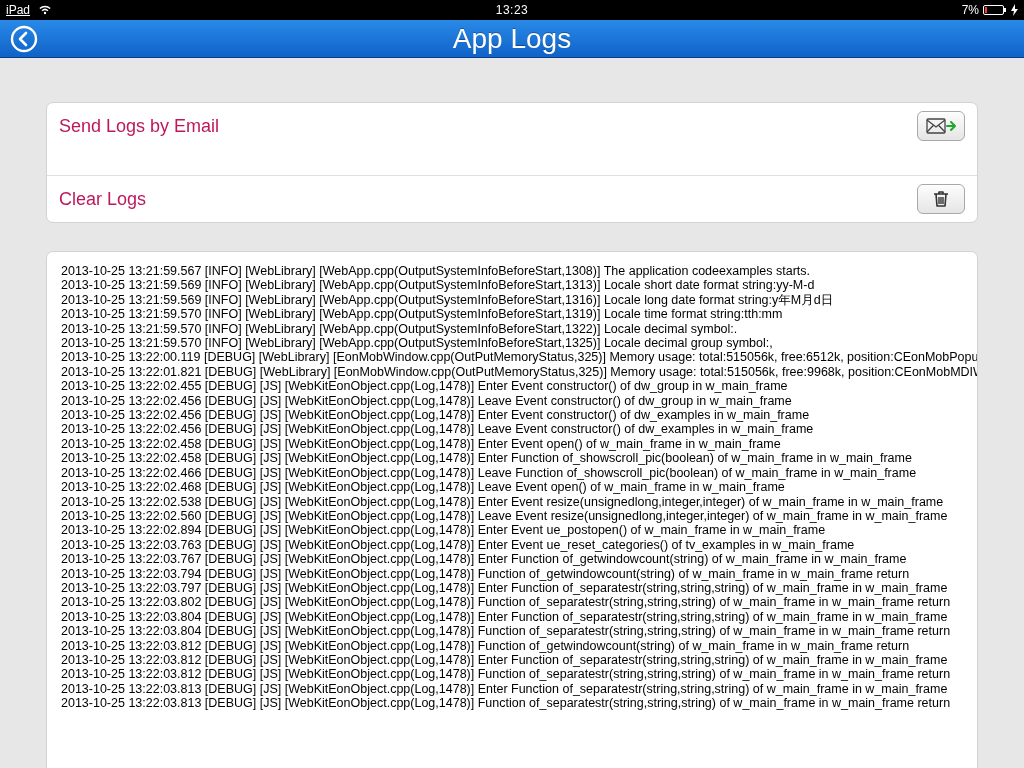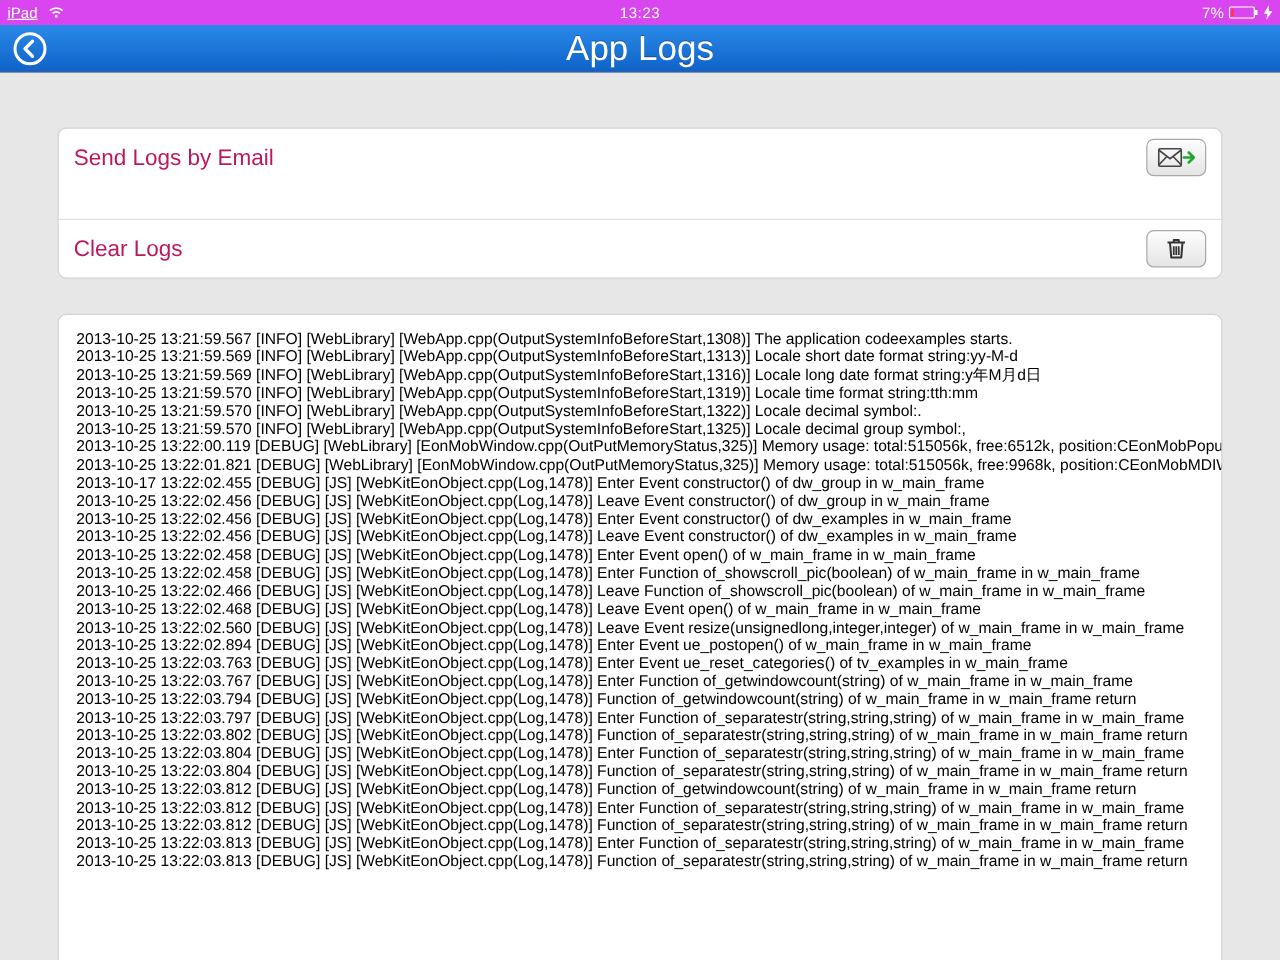--- a/index.html
+++ b/index.html
@@ -1,19 +1,19 @@
 <!DOCTYPE html>
 <html><head>
 <meta charset="utf-8">
 <style>
   * { margin:0; padding:0; box-sizing:border-box; font-family: -apple-system, "Helvetica Neue", Helvetica, Arial, sans-serif; }
   body { width:1024px; height:768px; background:#e7e7e7; overflow:hidden; }
 
   
-  .status-bar { height:20px; background:#d946ef; color:#fff; display:flex; align-items:center; font-size:12px; padding:0 6px; position:relative;text-decoration:underline; }
+  .status-bar { height:20px; background:#000000; color:#fff; display:flex; align-items:center; font-size:12px; padding:0 6px; position:relative;text-decoration:underline; }
   .status-left { display:flex; align-items:center; gap:8px; }
   .status-center { position:absolute; left:50%; transform:translateX(-50%); font-weight:500; letter-spacing:0.5px; }
   .status-right { display:flex; align-items:center; gap:4px; position:absolute; right:6px; }
   .wifi-icon svg, .batt svg, .charge svg { display:block; }
 
   
   .nav-bar { height:38px; background:linear-gradient(to bottom,#2a8ae8 0%,#0f62c8 100%); display:flex; align-items:center; justify-content:center; position:relative; border-bottom:1px solid #063e86; }
   .nav-title { color:#fff; font-size:28px; text-shadow:0 -1px 0 rgba(0,0,0,.3); }
   .back-btn { position:absolute; left:10px; top:5px; width:28px; height:28px; cursor:pointer; }
   .back-btn svg { width:28px; height:28px; }
@@ -98,28 +98,29 @@
 
   <div class="log-panel" id="log-panel">
       <div class="log-line">2013-10-25 13:21:59.567 [INFO] [WebLibrary] [WebApp.cpp(OutputSystemInfoBeforeStart,1308)] The application codeexamples starts.</div>
       <div class="log-line">2013-10-25 13:21:59.569 [INFO] [WebLibrary] [WebApp.cpp(OutputSystemInfoBeforeStart,1313)] Locale short date format string:yy-M-d</div>
       <div class="log-line">2013-10-25 13:21:59.569 [INFO] [WebLibrary] [WebApp.cpp(OutputSystemInfoBeforeStart,1316)] Locale long date format string:y年M月d日</div>
       <div class="log-line">2013-10-25 13:21:59.570 [INFO] [WebLibrary] [WebApp.cpp(OutputSystemInfoBeforeStart,1319)] Locale time format string:tth:mm</div>
       <div class="log-line">2013-10-25 13:21:59.570 [INFO] [WebLibrary] [WebApp.cpp(OutputSystemInfoBeforeStart,1322)] Locale decimal symbol:.</div>
       <div class="log-line">2013-10-25 13:21:59.570 [INFO] [WebLibrary] [WebApp.cpp(OutputSystemInfoBeforeStart,1325)] Locale decimal group symbol:,</div>
       <div class="log-line">2013-10-25 13:22:00.119 [DEBUG] [WebLibrary] [EonMobWindow.cpp(OutPutMemoryStatus,325)] Memory usage: total:515056k, free:6512k, position:CEonMobPopupWnd</div>
       <div class="log-line">2013-10-25 13:22:01.821 [DEBUG] [WebLibrary] [EonMobWindow.cpp(OutPutMemoryStatus,325)] Memory usage: total:515056k, free:9968k, position:CEonMobMDIWnd</div>
-      <div class="log-line">2013-10-17 13:22:02.455 [DEBUG] [JS] [WebKitEonObject.cpp(Log,1478)] Enter Event constructor() of dw_group in w_main_frame</div>
+      <div class="log-line">2013-10-25 13:22:02.455 [DEBUG] [JS] [WebKitEonObject.cpp(Log,1478)] Enter Event constructor() of dw_group in w_main_frame</div>
       <div class="log-line">2013-10-25 13:22:02.456 [DEBUG] [JS] [WebKitEonObject.cpp(Log,1478)] Leave Event constructor() of dw_group in w_main_frame</div>
       <div class="log-line">2013-10-25 13:22:02.456 [DEBUG] [JS] [WebKitEonObject.cpp(Log,1478)] Enter Event constructor() of dw_examples in w_main_frame</div>
       <div class="log-line">2013-10-25 13:22:02.456 [DEBUG] [JS] [WebKitEonObject.cpp(Log,1478)] Leave Event constructor() of dw_examples in w_main_frame</div>
       <div class="log-line">2013-10-25 13:22:02.458 [DEBUG] [JS] [WebKitEonObject.cpp(Log,1478)] Enter Event open() of w_main_frame in w_main_frame</div>
       <div class="log-line">2013-10-25 13:22:02.458 [DEBUG] [JS] [WebKitEonObject.cpp(Log,1478)] Enter Function of_showscroll_pic(boolean) of w_main_frame in w_main_frame</div>
       <div class="log-line">2013-10-25 13:22:02.466 [DEBUG] [JS] [WebKitEonObject.cpp(Log,1478)] Leave Function of_showscroll_pic(boolean) of w_main_frame in w_main_frame</div>
       <div class="log-line">2013-10-25 13:22:02.468 [DEBUG] [JS] [WebKitEonObject.cpp(Log,1478)] Leave Event open() of w_main_frame in w_main_frame</div>
+      <div class="log-line">2013-10-25 13:22:02.538 [DEBUG] [JS] [WebKitEonObject.cpp(Log,1478)] Enter Event resize(unsignedlong,integer,integer) of w_main_frame in w_main_frame</div>
       <div class="log-line">2013-10-25 13:22:02.560 [DEBUG] [JS] [WebKitEonObject.cpp(Log,1478)] Leave Event resize(unsignedlong,integer,integer) of w_main_frame in w_main_frame</div>
       <div class="log-line">2013-10-25 13:22:02.894 [DEBUG] [JS] [WebKitEonObject.cpp(Log,1478)] Enter Event ue_postopen() of w_main_frame in w_main_frame</div>
       <div class="log-line">2013-10-25 13:22:03.763 [DEBUG] [JS] [WebKitEonObject.cpp(Log,1478)] Enter Event ue_reset_categories() of tv_examples in w_main_frame</div>
       <div class="log-line">2013-10-25 13:22:03.767 [DEBUG] [JS] [WebKitEonObject.cpp(Log,1478)] Enter Function of_getwindowcount(string) of w_main_frame in w_main_frame</div>
       <div class="log-line">2013-10-25 13:22:03.794 [DEBUG] [JS] [WebKitEonObject.cpp(Log,1478)] Function of_getwindowcount(string) of w_main_frame in w_main_frame return</div>
       <div class="log-line">2013-10-25 13:22:03.797 [DEBUG] [JS] [WebKitEonObject.cpp(Log,1478)] Enter Function of_separatestr(string,string,string) of w_main_frame in w_main_frame</div>
       <div class="log-line">2013-10-25 13:22:03.802 [DEBUG] [JS] [WebKitEonObject.cpp(Log,1478)] Function of_separatestr(string,string,string) of w_main_frame in w_main_frame return</div>
       <div class="log-line">2013-10-25 13:22:03.804 [DEBUG] [JS] [WebKitEonObject.cpp(Log,1478)] Enter Function of_separatestr(string,string,string) of w_main_frame in w_main_frame</div>
       <div class="log-line">2013-10-25 13:22:03.804 [DEBUG] [JS] [WebKitEonObject.cpp(Log,1478)] Function of_separatestr(string,string,string) of w_main_frame in w_main_frame return</div>
       <div class="log-line">2013-10-25 13:22:03.812 [DEBUG] [JS] [WebKitEonObject.cpp(Log,1478)] Function of_getwindowcount(string) of w_main_frame in w_main_frame return</div>

